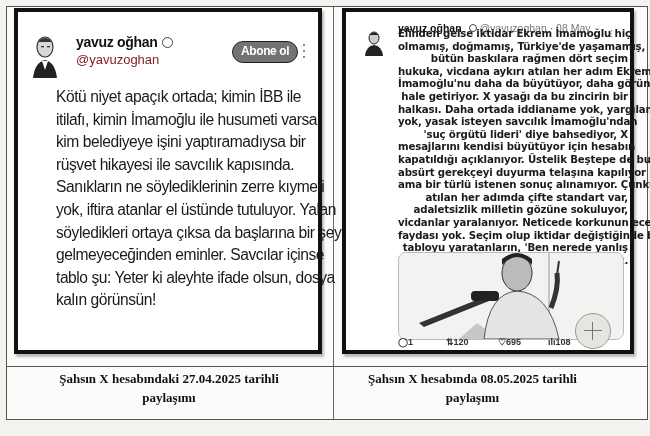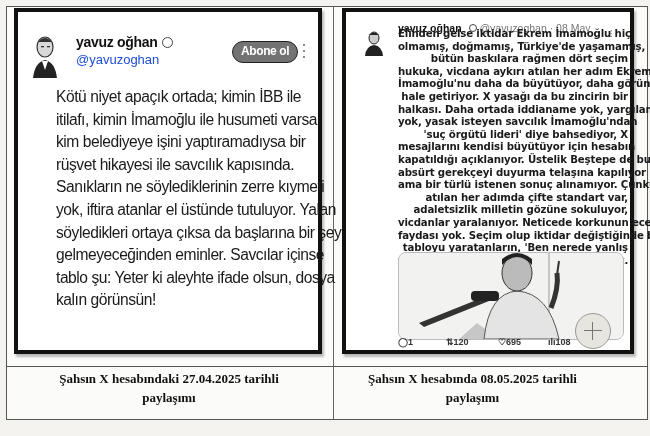--- a/index.html
+++ b/index.html
@@ -28,21 +28,21 @@
   }
   .card-left .name {
     position:absolute; left:58px; top:22px; font-weight:bold; font-size:14px; color:#111;
     font-family:"Liberation Sans", sans-serif; letter-spacing:-0.3px;
   }
   .verified {
     display:inline-block; width:9px; height:9px; border:1.5px solid #444; border-radius:50%;
     margin-left:4px; vertical-align:middle; position:relative; top:-1px;
   }
   .card-left .handle {
-    position:absolute; left:58px; top:40px; font-size:13px; color:#1d4ed8;
+    position:absolute; left:58px; top:40px; font-size:13px; color:#7f1d1d;
   }
   .follow-btn {
     position:absolute; left:214px; top:29px; height:20px; padding:0 8px;
     background:#737373; color:#fff; border:1.5px solid #222; border-radius:11px;
     font-weight:bold; font-size:12px; line-height:19px; letter-spacing:-0.4px;
   }
   .more-v {
     position:absolute; left:284px; top:32px; width:4px; height:16px;
   }
   .more-v i { display:block; width:2px; height:2px; background:#666; border-radius:50%; margin:0 0 4px 1px; }

